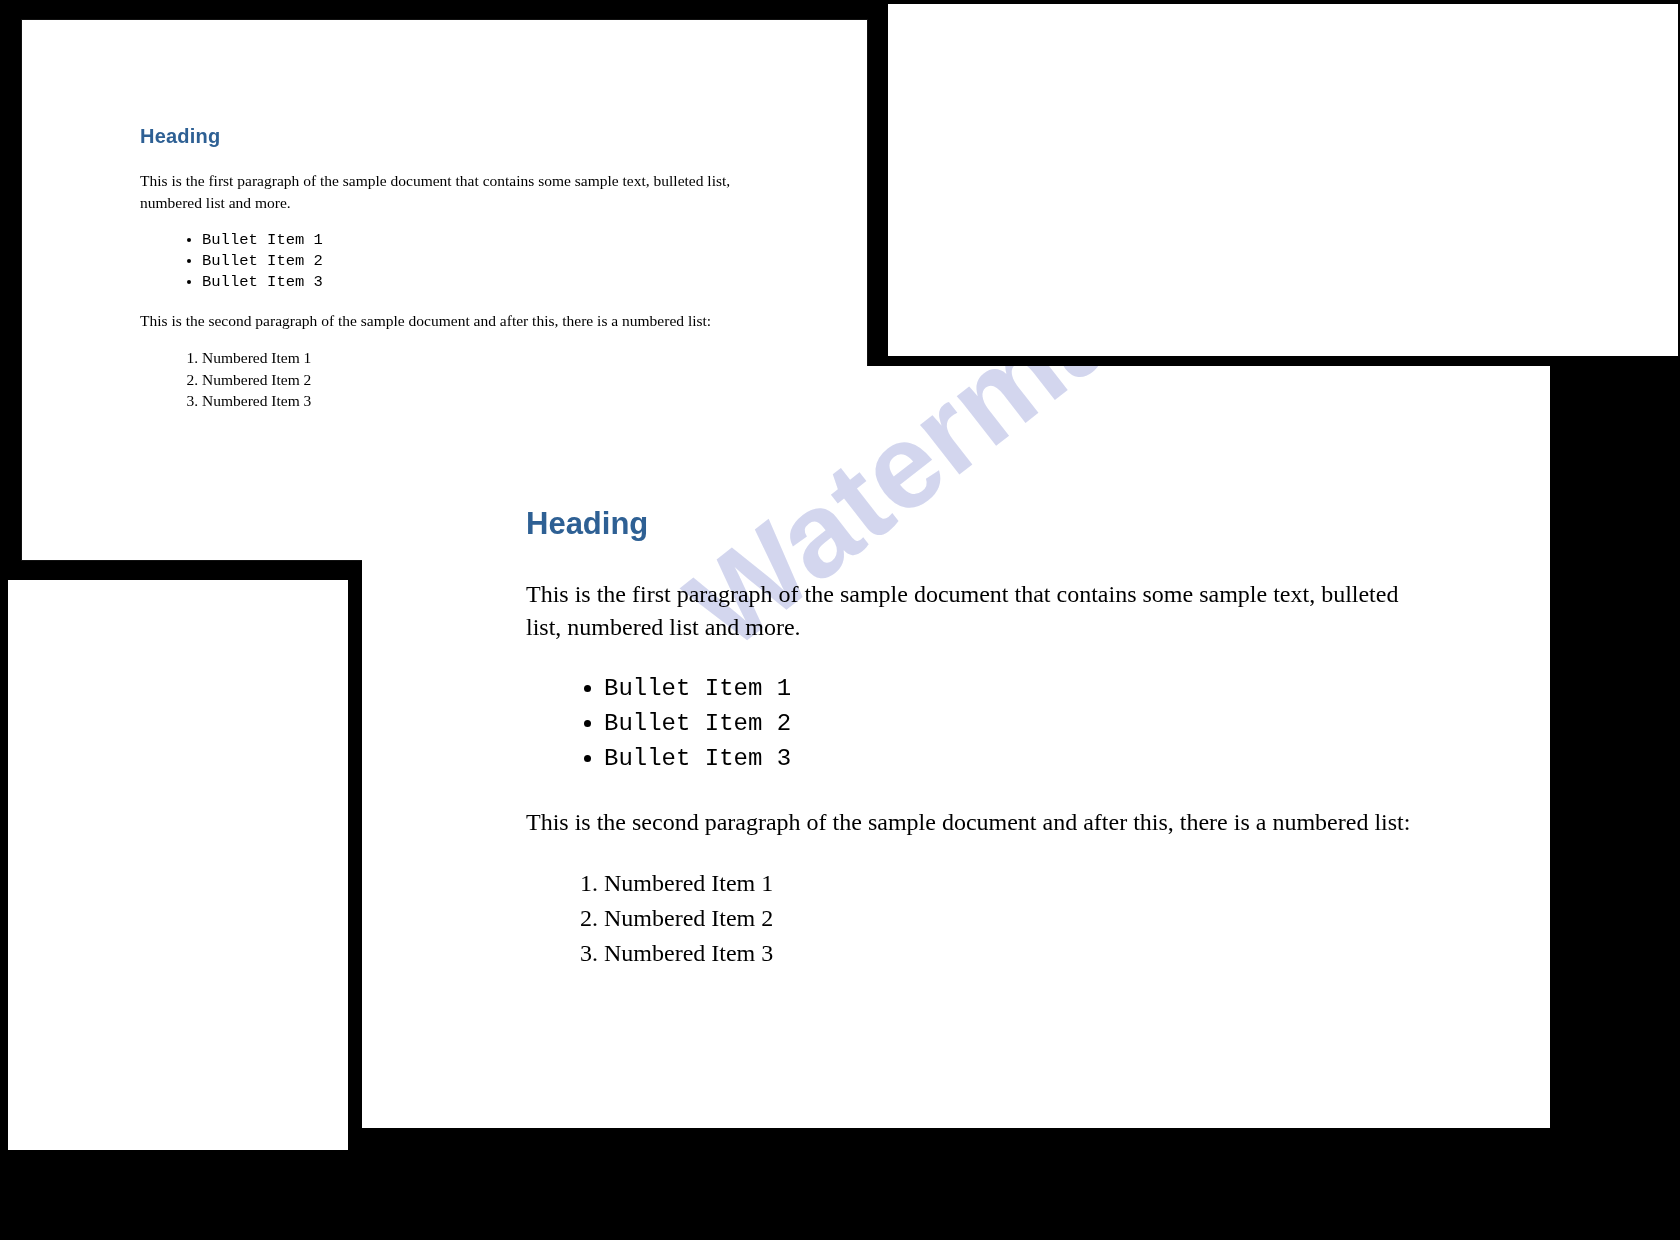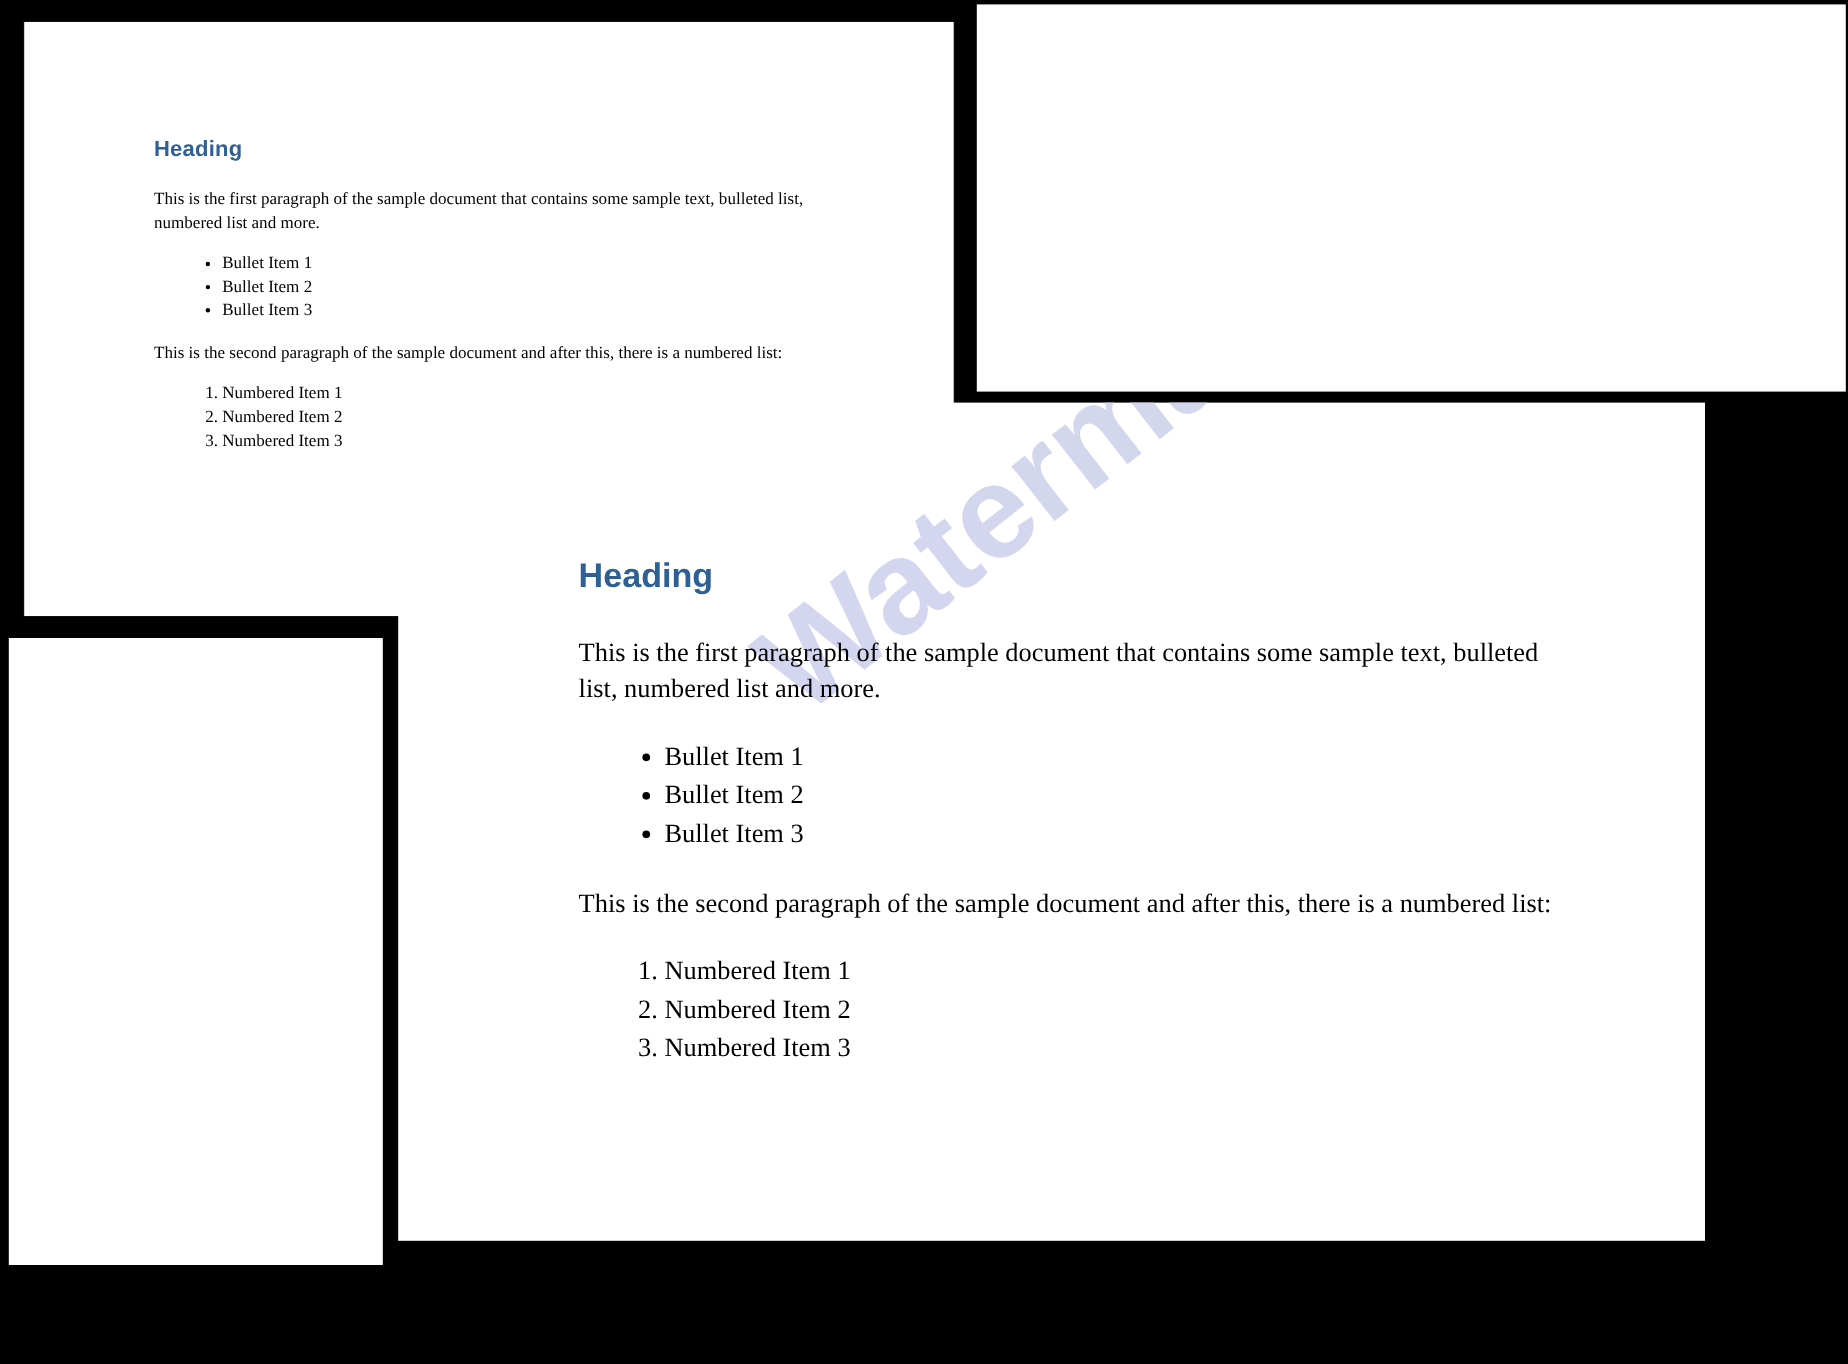--- a/index.html
+++ b/index.html
@@ -120,21 +120,21 @@
     color: #ccd0ec;
     opacity: 0.85;
     transform: rotate(-38deg);
     transform-origin: left top;
     white-space: nowrap;
     z-index: 1;
     pointer-events: none;
     user-select: none;
   }
 
-  ul { list-style-type: disc; }
+  ul { list-style-type: disc; font-family: Liberation Mono, monospace; }
   ol { list-style-type: decimal; }
 </style>
 </head>
 <body>
 
 <div class="page" id="page-small-top">
   <div class="content">
     <div class="heading">Heading</div>
     <p>This is the first paragraph of the sample document that contains some sample text, bulleted list, numbered list and more.</p>
     <ul>

